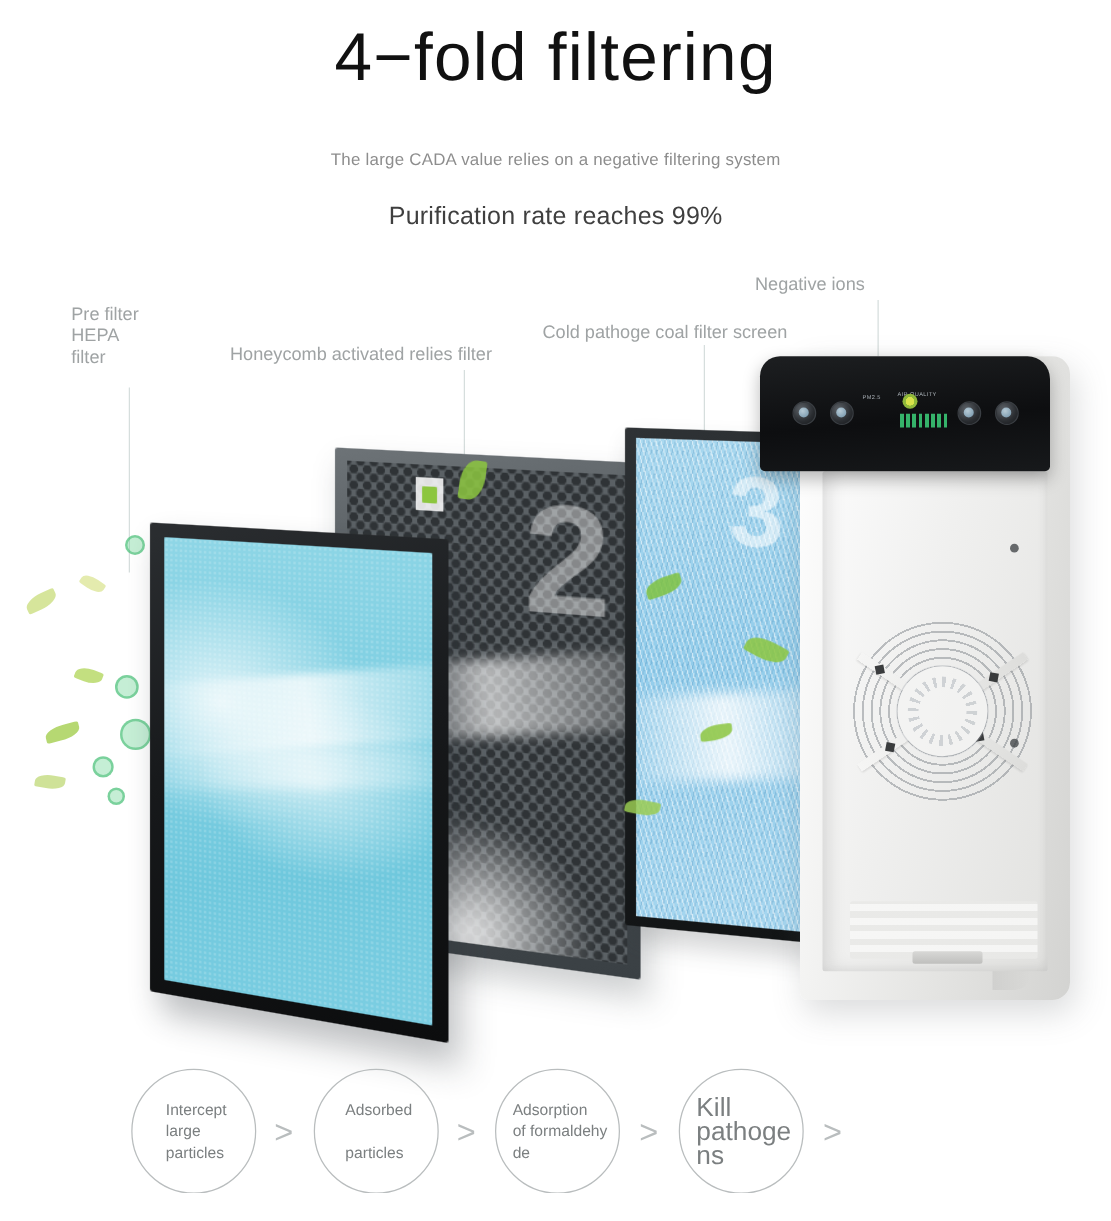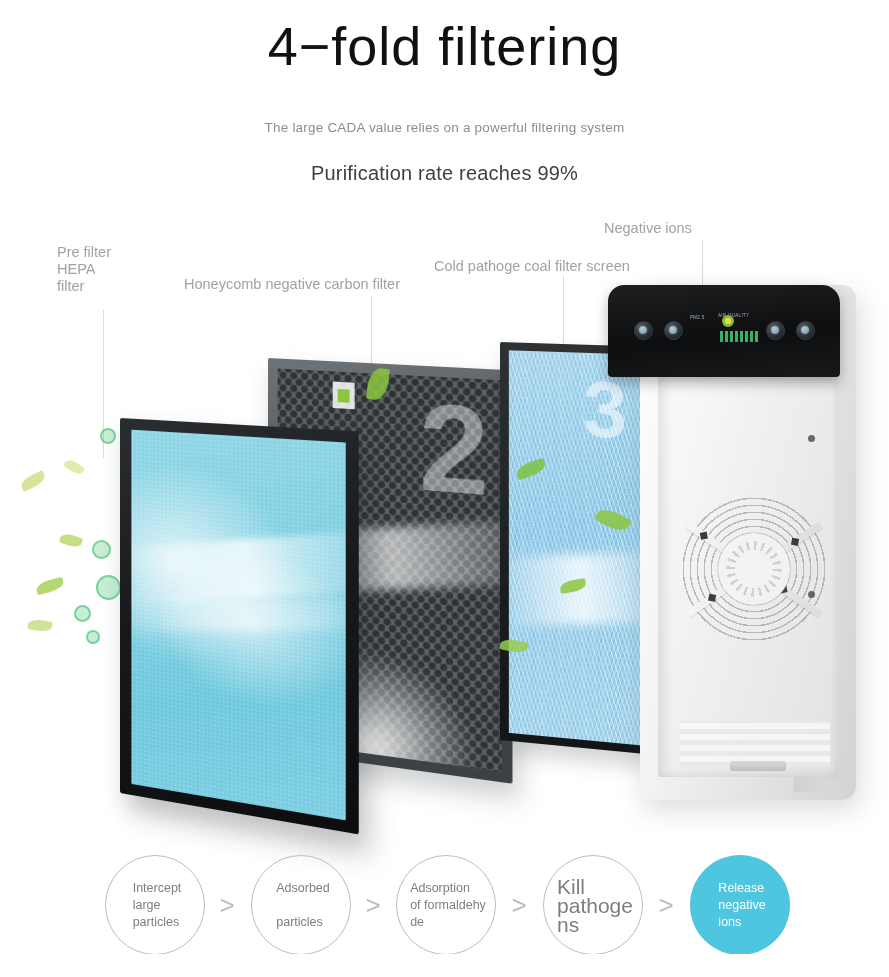--- a/index.html
+++ b/index.html
@@ -255,29 +255,29 @@
     position:absolute;width:22px;height:28px;color:#b9bdbe;
     font-size:26px;line-height:28px;font-weight:300;text-align:center;
   }
 </style>
 </head>
 <body>
 
 <div class="stage">
 
   <div class="title">4−fold filtering</div>
-  <div class="subtitle">The large CADA value relies on a powerful filtering system</div>
+  <div class="subtitle">The large CADA value relies on a negative filtering system</div>
   <div class="subtitle2">Purification rate reaches 99%</div>
 
   <div class="callout" style="left:57px;top:244px;">Pre filter
 HEPA
 filter</div>
   <div class="leader" style="left:103px;top:310px;height:148px;"></div>
 
-  <div class="callout" style="left:184px;top:276px;">Honeycomb negative carbon filter</div>
+  <div class="callout" style="left:184px;top:276px;">Honeycomb activated relies filter</div>
   <div class="leader" style="left:371px;top:296px;height:72px;"></div>
 
   <div class="callout" style="left:434px;top:258px;">Cold pathoge coal filter screen</div>
   <div class="leader" style="left:563px;top:276px;height:92px;"></div>
 
   <div class="callout" style="left:604px;top:220px;">Negative ions</div>
   <div class="leader" style="left:702px;top:240px;height:110px;"></div>
 
   <div class="scene">
 
@@ -385,21 +385,16 @@
     </div>
     <div class="chev" style="left:508px;top:46px;">&gt;</div>
 
     <div class="step big" style="left:543px;top:10px;">
       <span class="txt">Kill
 pathoge
 ns</span>
     </div>
     <div class="chev" style="left:655px;top:46px;">&gt;</div>
 
-    <div class="step filled" style="left:690px;top:10px;">
-      <span class="txt">Release
-negative
-ions</span>
-    </div>
 
   </div>
 
 </div>
 
 </body></html>

